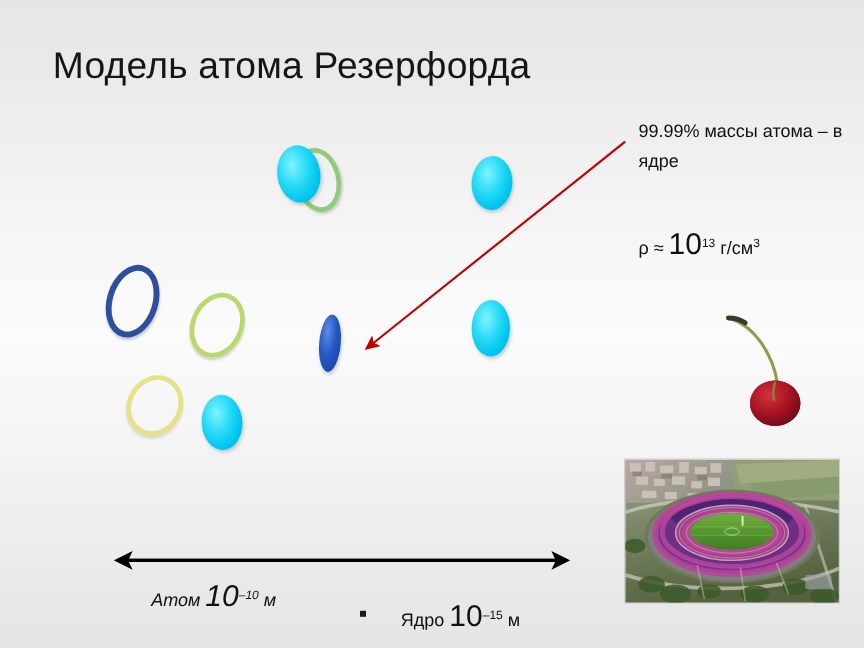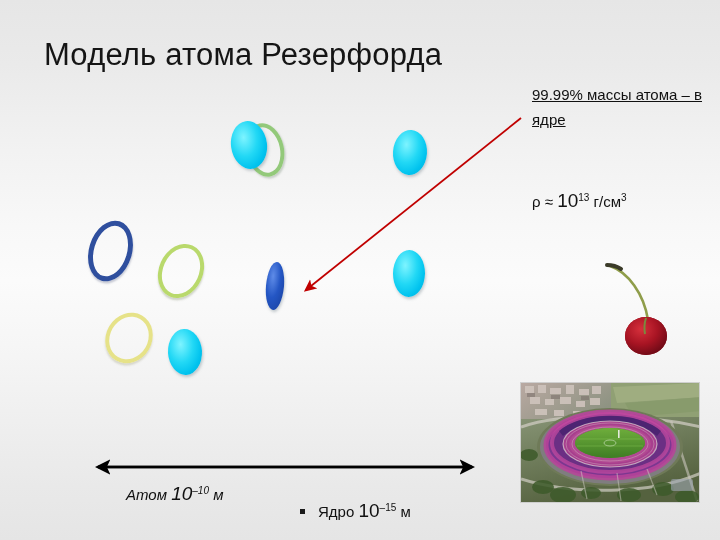--- a/index.html
+++ b/index.html
@@ -34,26 +34,25 @@
     line-height: 38px;
     color: #151515;
     letter-spacing: 0.2px;
     white-space: nowrap;
   }
 
   
   #mass-note {
     position: absolute;
     left: 532px;
-    top: 82px;
+    top: 97px;
     width: 180px;
     font-size: 15px;
     line-height: 25px;
     color: #111111;
-    text-decoration: underline;
   }
   #density-formula {
     position: absolute;
     left: 532px;
     top: 190px;
     font-size: 15px;
     color: #111111;
     white-space: nowrap;
   }
   .sup {
@@ -86,35 +85,35 @@
     position: absolute;
     left: 126px;
     top: 483px;
     font-size: 15px;
     color: #111111;
     white-space: nowrap;
     font-style: italic;
   }
   #nucleus-label {
     position: absolute;
-    left: 318px;
+    left: 334px;
     top: 500px;
     font-size: 15px;
     color: #111111;
     white-space: nowrap;
   }
   #nucleus-bullet {
     position: absolute;
     left: 300px;
     top: 509px;
     width: 5px;
     height: 5px;
     background: #1a1a1a;
   }
-  .big { font-size: 19px; text-align: center; }
+  .big { font-size: 25px; text-align: center; }
 
   
   #cherry { position: absolute; left: 588px; top: 248px; }
 
   
   #stadium-photo {
     position: absolute;
     left: 520px;
     top: 382px;
     width: 180px;

